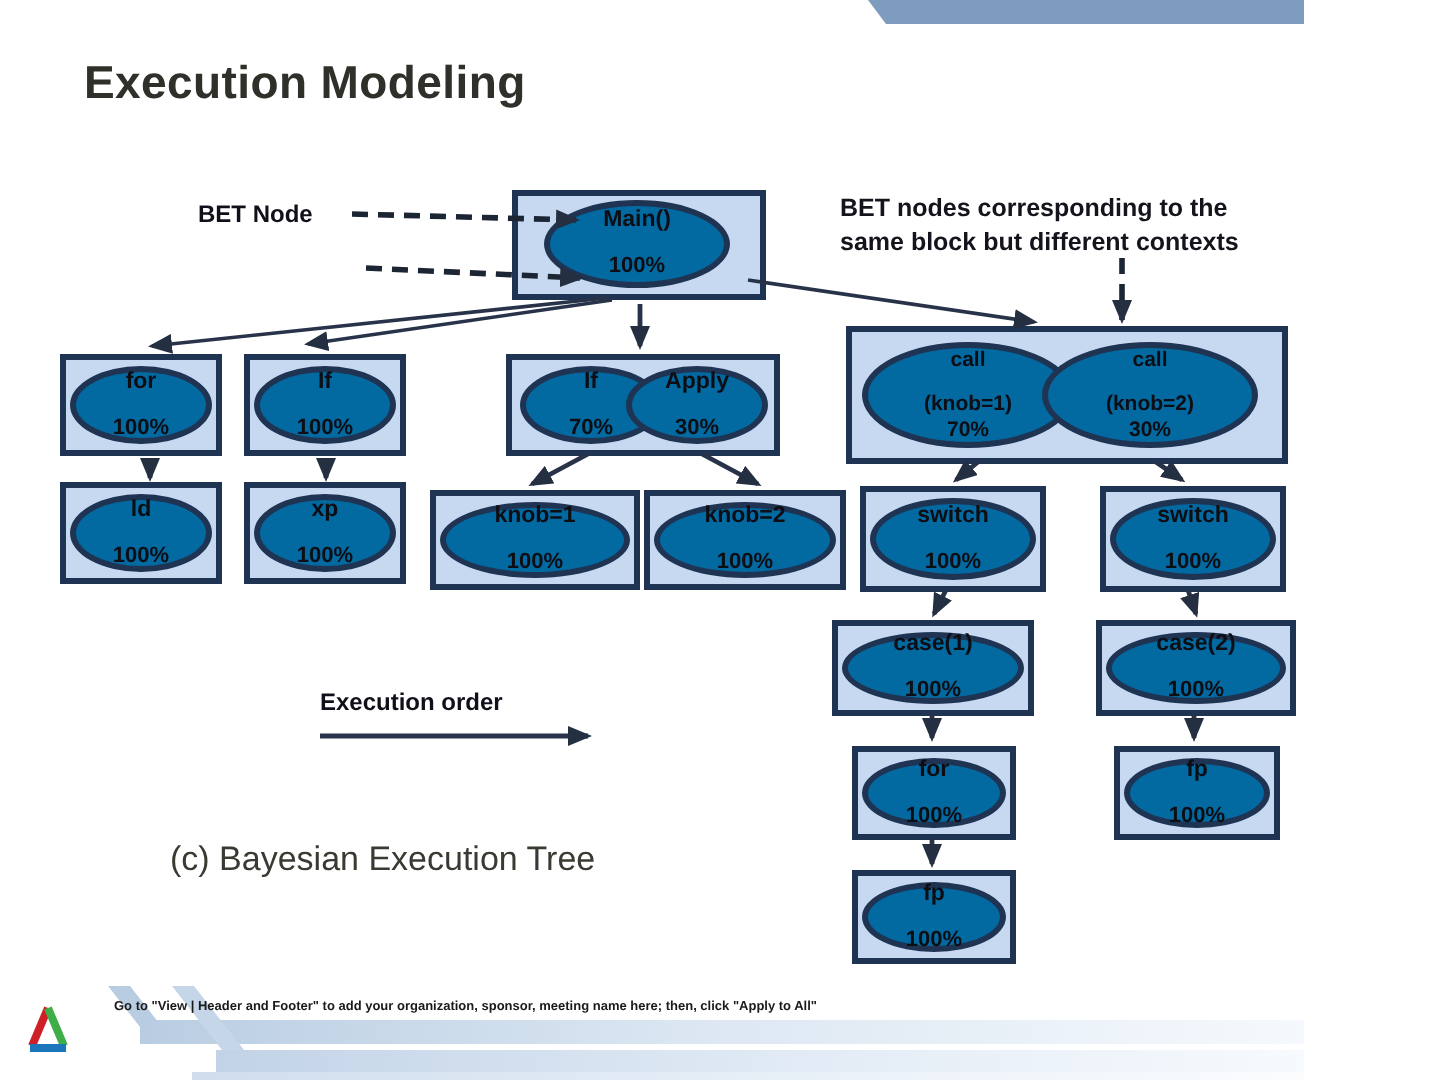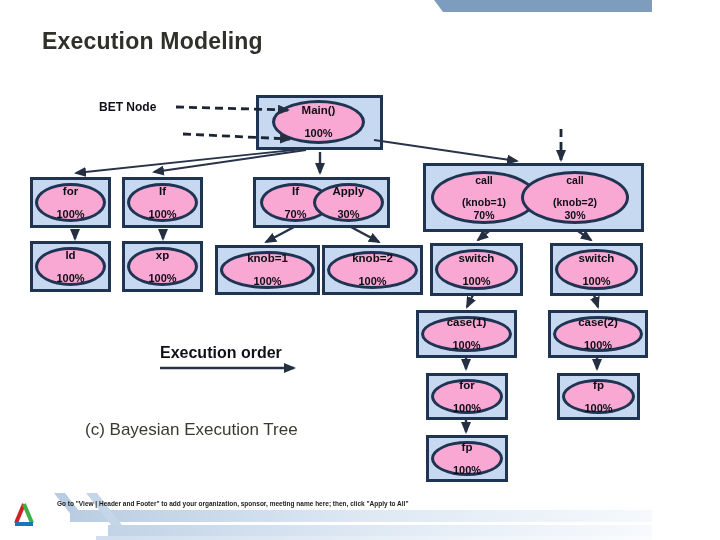--- a/index.html
+++ b/index.html
@@ -10,25 +10,25 @@
   .top-banner { position:absolute; left:434px; top:0; width:286px; height:12px;
     background:#7e9cbe; clip-path:polygon(0 0,100% 0,100% 100%,9px 100%); }
 
   .title { position:absolute; left:42px; top:28px; font-size:23px; font-weight:bold;
     color:#30302a; letter-spacing:0.2px; }
 
   .label { position:absolute; color:#10101a; font-weight:bold; }
   .bet-node-label { left:99px; top:100px; font-size:12px; }
   .prob-label { left:84px; top:124px; width:98px; font-size:12px; line-height:15.5px; text-align:center; }
   .context-note { left:420px; top:96px; width:218px; font-size:12.5px; line-height:17px; color:#14141c; }
-  .exec-order { left:160px; top:344px; font-size:16px; }
+  .exec-order { left:160px; top:344px; font-size:12px; }
   .caption { position:absolute; left:85px; top:420px; font-size:17px; color:#3a3a32; }
 
   .nbox { position:absolute; background:#c6d9f1; border:3px solid #1f3352; }
-  .ell { position:absolute; background:#f9a8d4; border:3px solid #1f3352; border-radius:50%;
+  .ell { position:absolute; background:#0369a1; border:3px solid #1f3352; border-radius:50%;
     display:flex; flex-direction:column; justify-content:center;
     color:#0d0d14; font-weight:bold; text-align:center; }
   .ell .l1 { font-size:11.5px; line-height:13px; }
   .ell .l2 { font-size:11px;   line-height:13px;margin-top:10px; }
   .ell.small3 .l1, .ell.small3 .l2, .ell.small3 .l3 { font-size:10.5px; line-height:12.5px; }
   .ell-fill { left:2px; right:2px; top:3px; bottom:3px; }
 
   svg.arrows { position:absolute; left:0; top:0; width:720px; height:540px;
     pointer-events:none; z-index:6; }
   .edge { stroke:#283349; fill:none; }
@@ -52,20 +52,21 @@
 </head>
 <body>
 
 <div class="slide">
 
   <div class="top-banner"></div>
 
   <h1 class="title">Execution Modeling</h1>
 
   <div class="label bet-node-label">BET Node</div>
+  <div class="label context-note">BET nodes corresponding to the same block but different contexts</div>
   <div class="label exec-order">Execution order</div>
   <div class="caption">(c) Bayesian Execution Tree</div>
 
   <div class="nbox" style="left:256px;top:95px;width:127px;height:55px">
     <div class="ell" style="left:13px;top:2px;width:93px;height:44px">
       <span class="l1">Main()</span>
       <span class="l2">100%</span>
     </div>
   </div>
 

